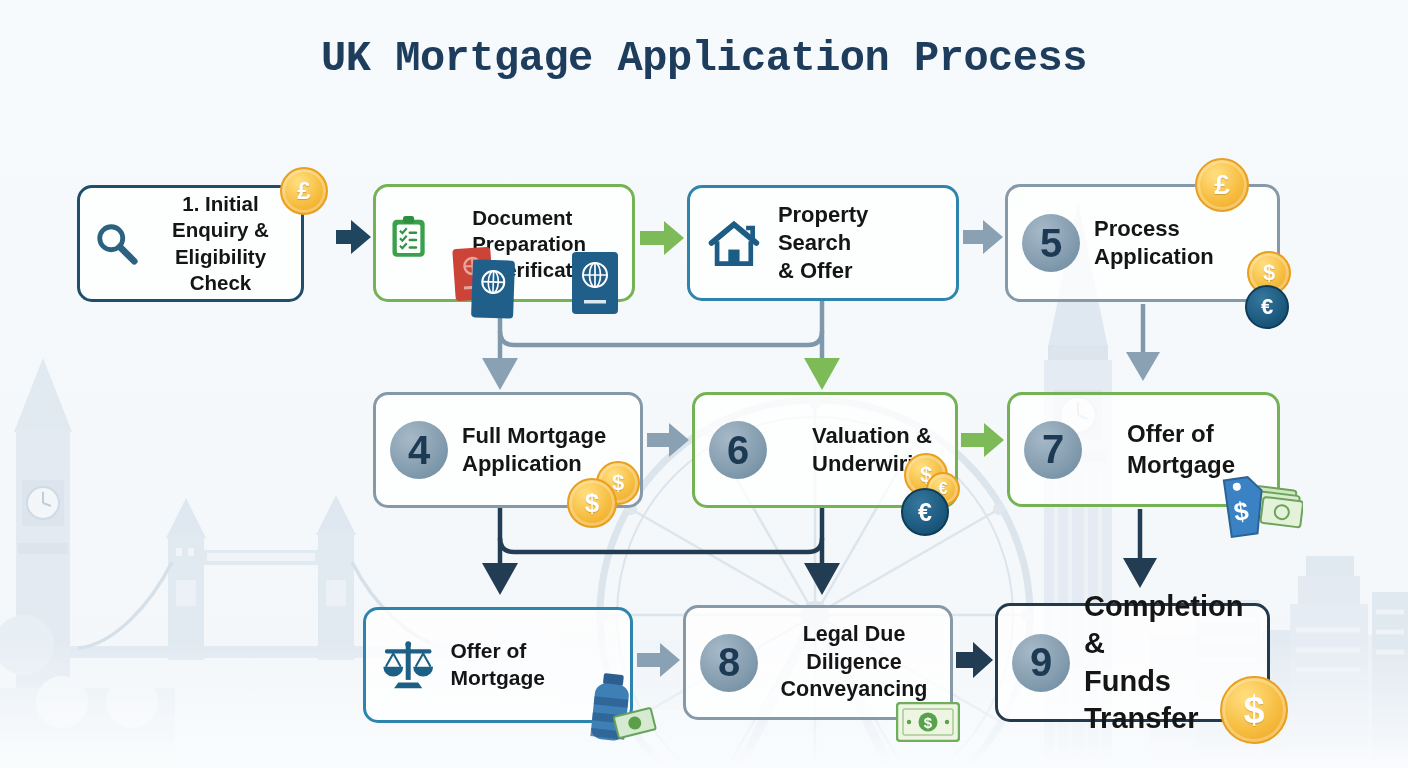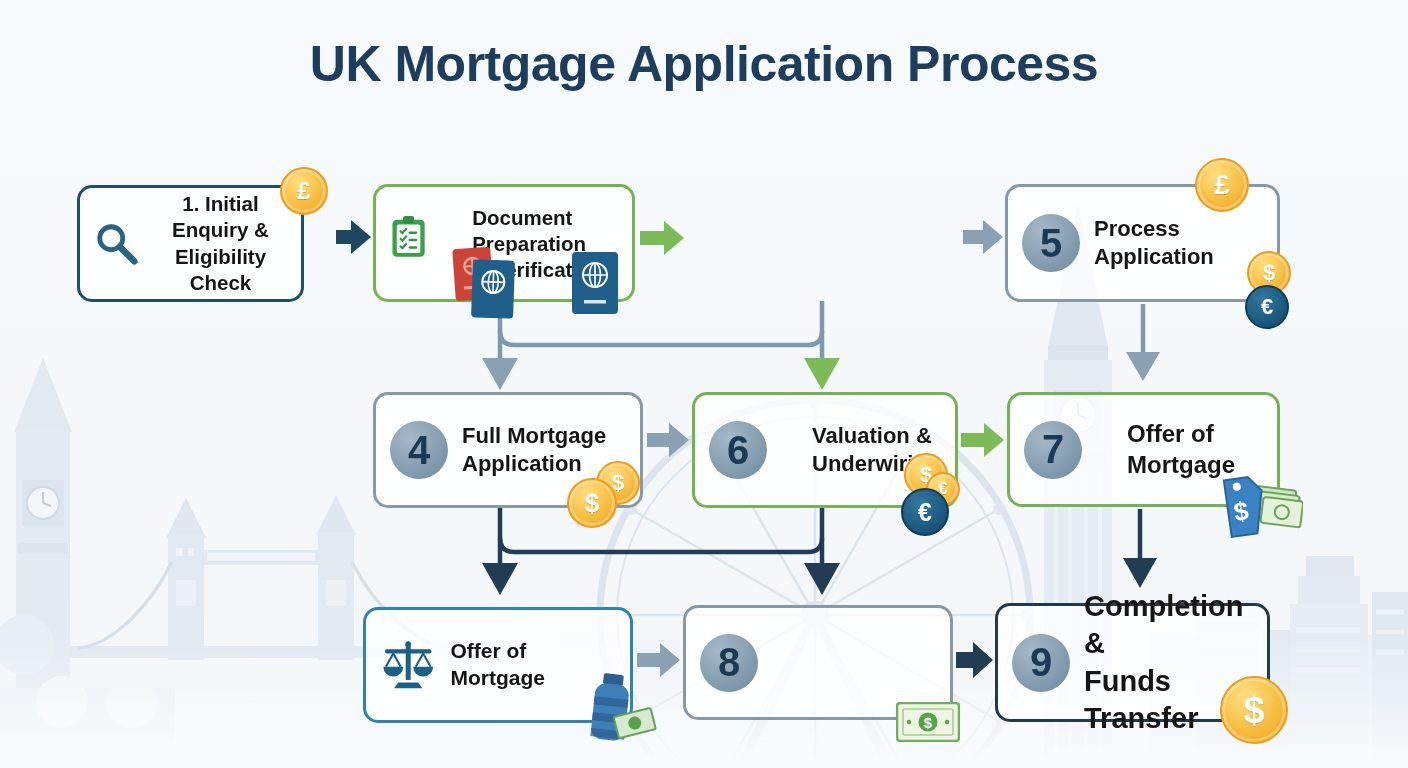--- a/index.html
+++ b/index.html
@@ -4,21 +4,21 @@
 <style>
   html,body{margin:0;padding:0;background:#eef2f5;}
   .canvas{
     position:relative;width:1408px;height:768px;overflow:hidden;
     background:linear-gradient(#f7fafc,#f3f7fa);
     font-family:"Liberation Sans",sans-serif;
   }
   
   .title{position:absolute;top:34px;left:0;width:100%;text-align:center;z-index:4;}
   .title div{
-    font-size:50px;font-weight:bold;color:#1e3d5d;line-height:1.22;letter-spacing:-.5px;
+    font-size:42px;font-weight:bold;color:#1e3d5d;line-height:1.22;letter-spacing:-.5px;font-family:Liberation Mono, monospace;
   }
   
   .layer{position:absolute;left:0;top:0;width:1408px;height:768px;}
   .skyline{z-index:0;}
   .connectors{z-index:1;}
   
   .box{
     position:absolute;box-sizing:border-box;border-radius:15px;
     background:rgba(255,255,255,.78);
     display:flex;align-items:center;gap:14px;padding:0 14px;z-index:3;
@@ -222,20 +222,30 @@
       <rect x="30" y="27" width="14" height="4" rx="2" fill="#2f9443"></rect>
       <path d="M16,38 l4,4 l7,-8" stroke="#2f9443" stroke-width="3.5" fill="none"></path>
       <rect x="30" y="39" width="14" height="4" rx="2" fill="#2f9443"></rect>
       <path d="M16,50 l4,4 l7,-8" stroke="#2f9443" stroke-width="3.5" fill="none"></path>
       <rect x="30" y="51" width="14" height="4" rx="2" fill="#2f9443"></rect>
     </svg>
     <div class="lbl" style="font-size:20.5px;margin-top:18px">Document Preparation
 &amp; Verification</div>
   </div>
 
+  <div class="box b-blue" style="left:687px;top:185px;width:272px;height:116px">
+    <svg width="62" height="54" viewBox="0 0 64 56">
+      <path d="M45,12 h7 v11" stroke="#1c5c85" stroke-width="5" fill="none"></path>
+      <path d="M8,28 L32,8 L56,28" stroke="#1c5c85" stroke-width="6" fill="none" stroke-linecap="round"></path>
+      <path d="M14,26 V50 H50 V26" stroke="#1c5c85" stroke-width="5" fill="none"></path>
+      <rect x="26" y="35" width="12" height="15" fill="#1c5c85"></rect>
+    </svg>
+    <div class="lbl" style="font-size:22px">Property Search
+&amp; Offer</div>
+  </div>
 
   <div class="box b-slate" style="left:1005px;top:184px;width:275px;height:118px">
     <div class="num">5</div>
     <div class="lbl" style="font-size:22px">Process
 Application</div>
   </div>
 
 
   <div class="box b-slate" style="left:373px;top:392px;width:270px;height:116px">
     <div class="num">4</div>
@@ -264,20 +274,22 @@
       <path d="M4,33 A12,12 0 0,0 28,33 Z" fill="#1d6086"></path>
       <path d="M52,17 L43,33 M52,17 L61,33" stroke="#1d6086" stroke-width="2.5" fill="none"></path>
       <path d="M40,33 A12,12 0 0,0 64,33 Z" fill="#1d6086"></path>
       <path d="M22,52 h24 l5,7 h-34 Z" fill="#1d6086"></path>
     </svg>
     <div class="lbl" style="font-size:21px">Offer of Mortgage</div>
   </div>
 
   <div class="box b-slate center" style="left:683px;top:605px;width:270px;height:115px">
     <div class="num">8</div>
+    <div class="lbl" style="font-size:21.5px">Legal Due Diligence
+Conveyancing</div>
   </div>
 
   <div class="box b-dark" style="left:995px;top:603px;width:275px;height:119px">
     <div class="num">9</div>
     <div class="lbl" style="font-size:29px">Completion &amp;
 Funds Transfer</div>
   </div>
 
   <div class="coin gold" style="left:280px;top:167px;width:44px;height:44px;font-size:24px">
       <span>£</span>

